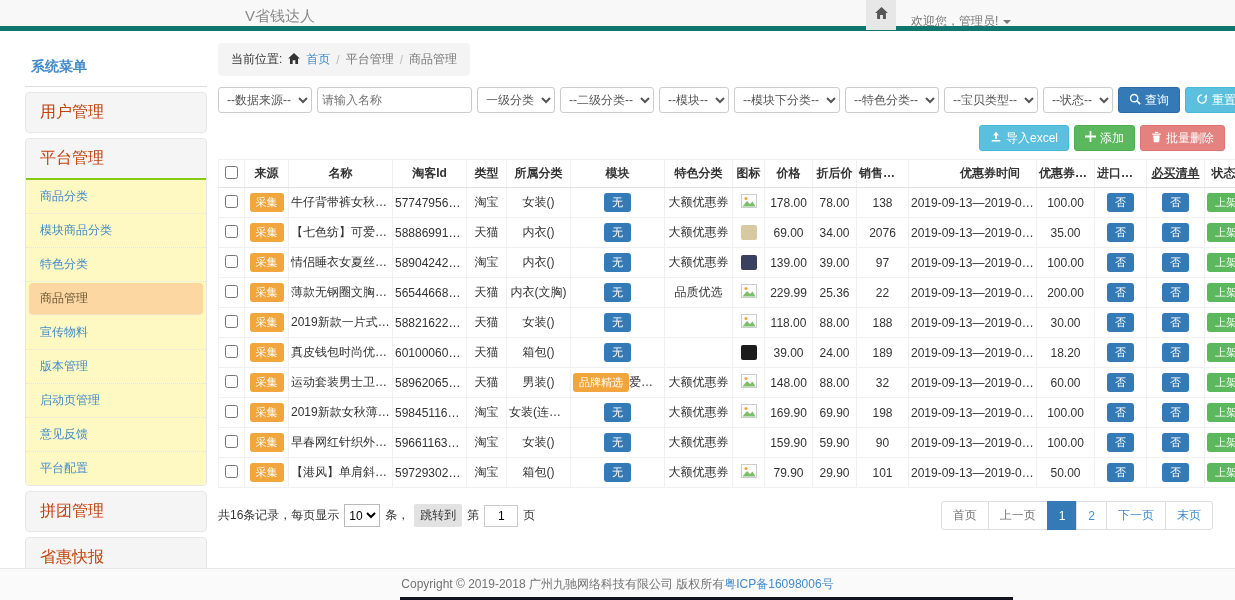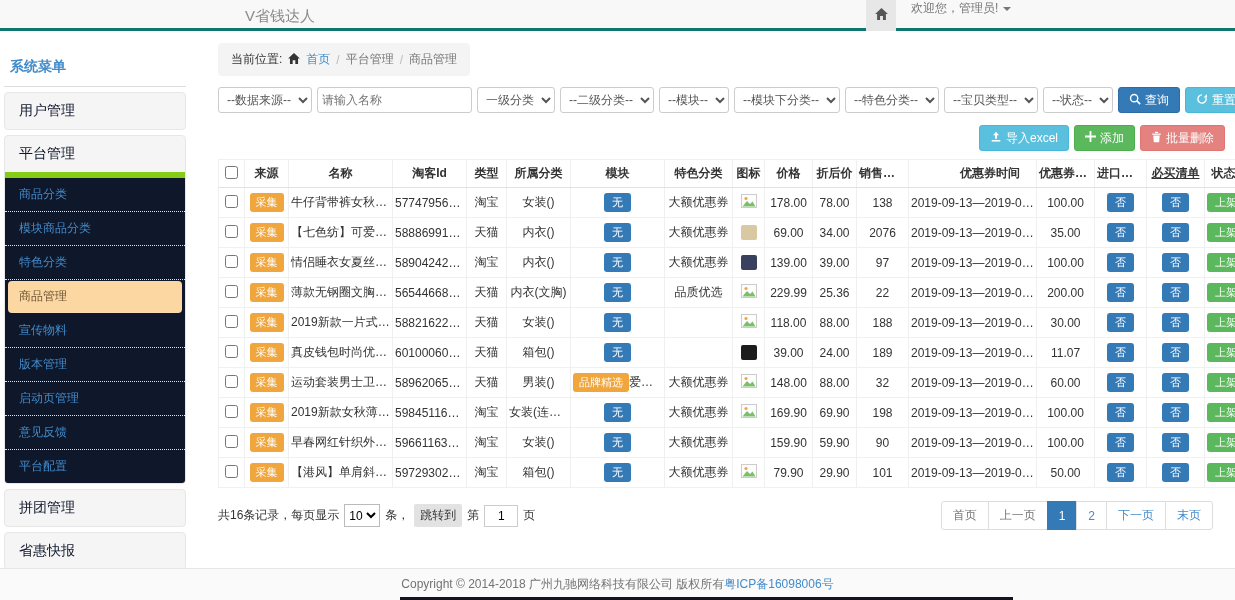--- a/index.html
+++ b/index.html
@@ -1,30 +1,30 @@
 <!DOCTYPE html>
 <html><head>
 <meta charset="utf-8">
 <style>
   *{box-sizing:border-box;margin:0;padding:0}
   body{width:1235px;height:600px;position:relative;overflow:hidden;background:#fff;
        font-family:"Liberation Sans","DejaVu Sans",sans-serif;font-size:12px;color:#333}
   
-  .topbar{height:31px;background:#f8f8f8;border-bottom:3px solid #0f766e;position:relative;z-index:2}
+  .topbar{height:31px;background:#f8f8f8;border-bottom:5px solid #0f766e;position:relative;z-index:2}
   .topbar-title{position:absolute;left:245px;top:0;line-height:31px;font-size:15px;color:#8a8a8a}
-  .topbar-right{position:absolute;left:866px;top:0;height:30px;display:flex;align-items:flex-start}
+  .topbar-right{position:absolute;left:866px;top:0;height:30px;display:flex;align-items:flex-end}
   .home-box{width:30px;height:31px;background:#e7e7e7;display:flex;align-items:center;justify-content:center;cursor:pointer}
   .welcome{margin-left:15px;color:#777;display:flex;align-items:center;gap:5px;cursor:pointer}
   .caret{width:0;height:0;border-left:4px solid transparent;border-right:4px solid transparent;border-top:4px solid #777;display:inline-block}
   
-  .sidebar{position:absolute;left:4px;top:48px;width:182px;z-index:1}
+  .sidebar{position:absolute;left:25px;top:48px;width:182px;z-index:1}
   .sidebar-title{color:#428bca;font-weight:bold;font-size:14px;padding:10px 6px;border-bottom:1px solid #ddd}
   .s-panel{border:1px solid #e7e7e7;border-radius:4px;margin-top:5px;overflow:hidden;background:#f5f5f5}
-  .s-head{padding:9px 14px;font-size:14px;color:#0f172a;cursor:pointer}
-  .s-body{background:#0f172a;border-top:6px solid #84cc16}
+  .s-head{padding:9px 14px;font-size:16px;color:#c2410c;cursor:pointer}
+  .s-body{background:#fef9c3;border-top:2px solid #84cc16}
   .s-item{padding:8px 14px;color:#428bca;font-size:12px;cursor:pointer;border-bottom:1px dotted #e3e3e3}
   .s-item:last-child{border-bottom:none}
   .s-item.active{background:#fcd7a1;border-radius:4px;color:#6b5636;margin:1px 3px;padding:7px 11px}
   
   .main{position:absolute;left:218px;top:43px;width:1007px;z-index:1}
   .breadcrumb{display:inline-flex;align-items:center;gap:6px;background:#f4f4f4;border-radius:4px;padding:8px 13px;color:#333}
   .bc-link{color:#428bca;cursor:pointer}
   .bc-sep{color:#bbb}
   .bc-muted{color:#777}
   .filter-row{display:flex;gap:5px;margin-top:11px;align-items:center}
@@ -338,21 +338,21 @@
           <td>601000601341</td>
           <td>天猫</td>
           <td>箱包()</td>
           <td><span class="tag tag-blue">无</span></td>
           <td></td>
           <td><span class="icon-thumb thumb-black"></span></td>
           <td>39.00</td>
           <td>24.00</td>
           <td>189</td>
           <td>2019-09-13—2019-09-20</td>
-          <td>11.07</td>
+          <td>18.20</td>
           <td><span class="sm-btn sm-blue">否</span></td>
           <td><span class="sm-btn sm-blue">否</span></td>
           <td><span class="sm-btn sm-green">上架</span></td>
         </tr>
         <tr>
           <td><input type="checkbox" style=""></td>
           <td><span class="tag tag-orange">采集</span></td>
           <td>运动套装男士卫衣初秋...</td>
           <td>589620659791</td>
           <td>天猫</td>
@@ -457,15 +457,15 @@
         <button class="pg-btn active">1</button>
         <button class="pg-btn">2</button>
         <button class="pg-btn">下一页</button>
         <button class="pg-btn">末页</button>
       </div>
   </div>
 
 </main>
 
 <footer class="footer">
-  <span>Copyright © 2014-2018 广州九驰网络科技有限公司 版权所有</span><span class="icp">粤ICP备16098006号</span>
+  <span>Copyright © 2019-2018 广州九驰网络科技有限公司 版权所有</span><span class="icp">粤ICP备16098006号</span>
 </footer>
 <div class="dark-strip"></div>
 
 </body></html>

